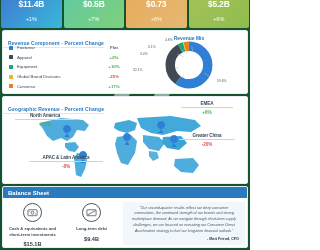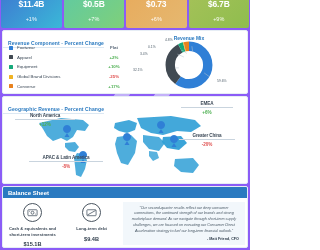--- a/index.html
+++ b/index.html
@@ -2,21 +2,21 @@
 <html><head>
 <meta charset="utf-8">
 <style>
   * { margin:0; padding:0; box-sizing:border-box; }
   html,body { width:250px; height:250px; overflow:hidden; }
   body {
     font-family:"Liberation Sans", sans-serif;
     background:#ffffff;
     position:relative;
   }
-  .page { position:absolute; inset:0; background:#8b5cf6; }
+  .page { position:absolute; inset:0; background:#14532d; }
 
   
   .watermark {
     position:absolute; left:78px; top:86px; width:110px; height:60px;
     overflow:hidden; pointer-events:none; opacity:.55;
   }
 
   
   .kpi-row {
     position:absolute; left:0; top:-24px; width:250px; height:52px;
@@ -123,21 +123,21 @@
     </div>
     <div class="kpi k2">
       <div class="kpi-val">$0.5B</div>
       <div class="kpi-chg">+7%</div>
     </div>
     <div class="kpi k3">
       <div class="kpi-val">$0.73</div>
       <div class="kpi-chg">+6%</div>
     </div>
     <div class="kpi k4">
-      <div class="kpi-val">$6.7B</div>
+      <div class="kpi-val">$5.2B</div>
       <div class="kpi-chg">+9%</div>
     </div>
   </div>
 
   <div class="panel-top">
     <div class="sec-title">Revenue Component - Percent Change</div>
 
     <div class="comp-list">
       <div class="comp-row">
         <span class="swatch" style="background:#2f7fd6"></span>

